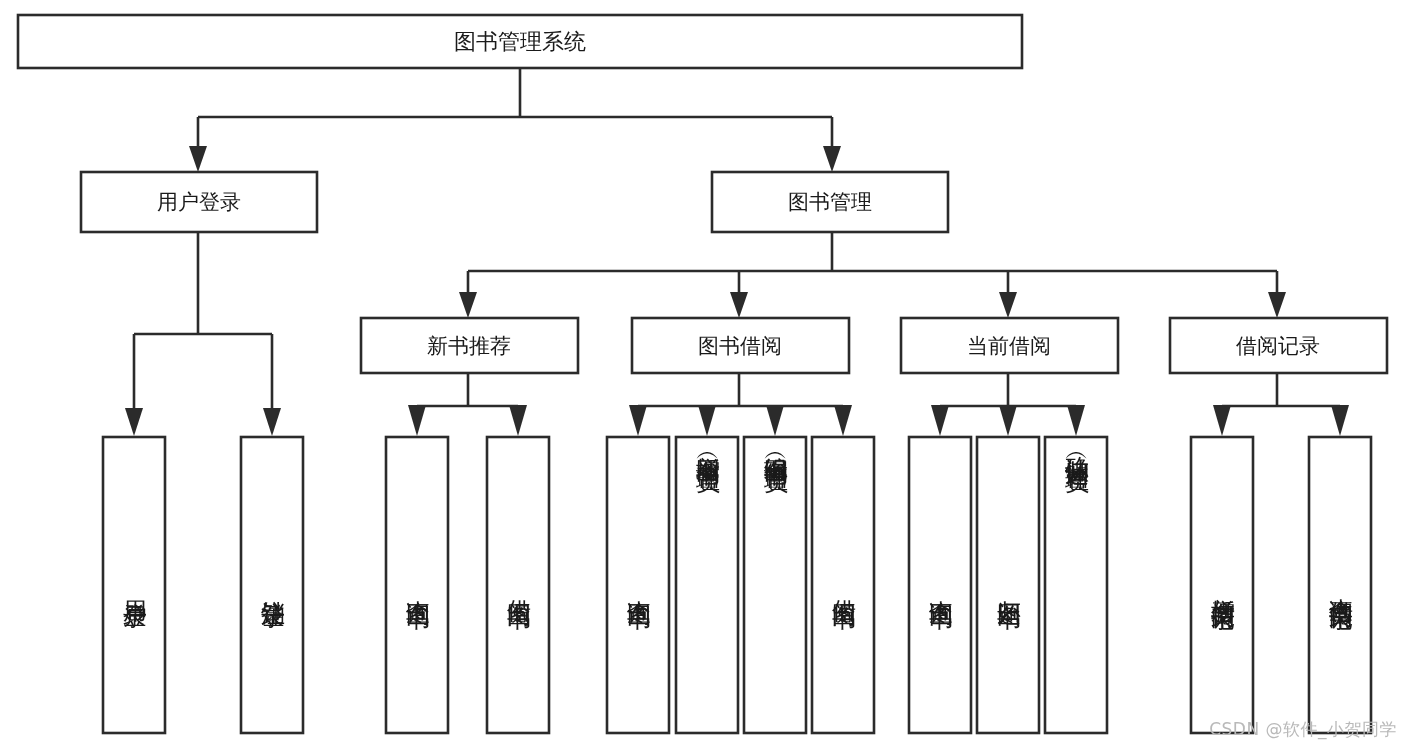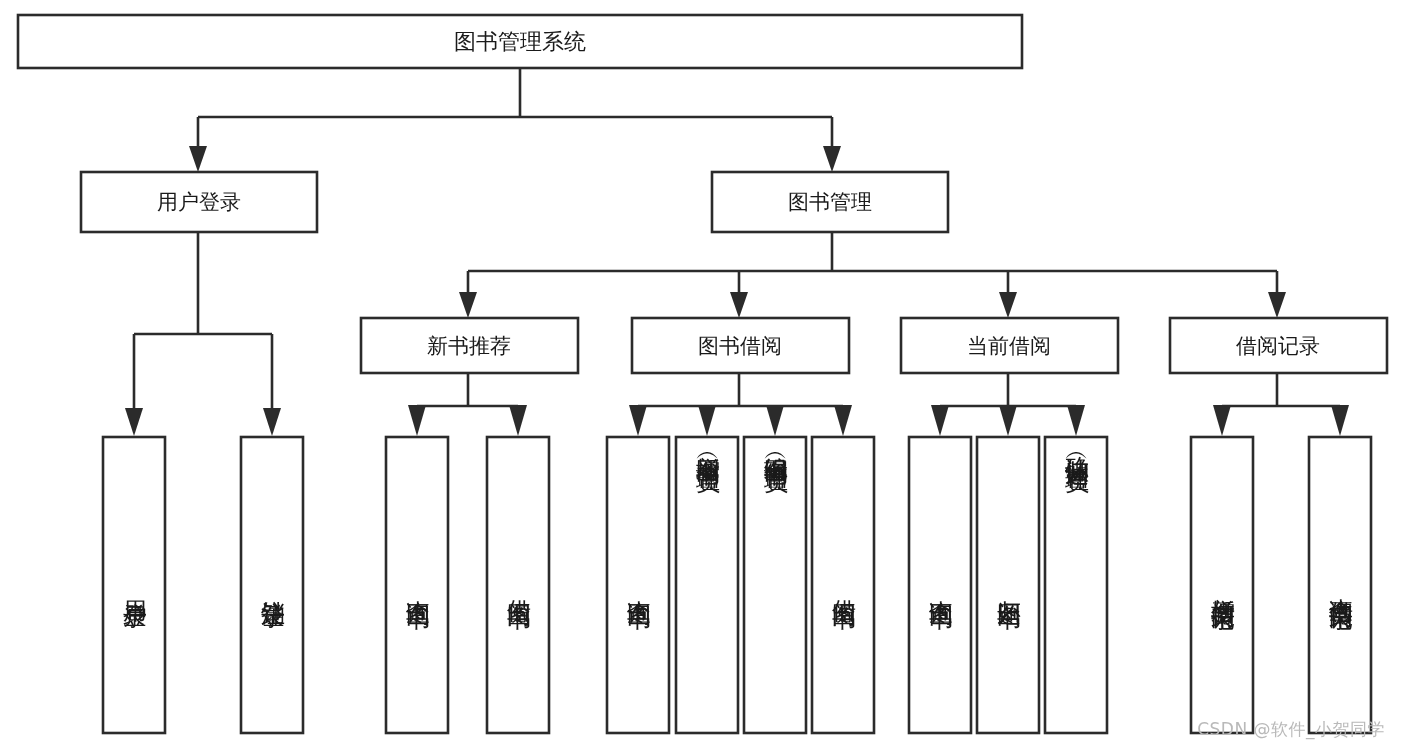--- a/index.html
+++ b/index.html
@@ -69,21 +69,21 @@
     text-orientation: upright;
     font-family: "DejaVu Sans", "Liberation Sans", sans-serif;
     font-size: 24px;
     line-height: 1.08;
     letter-spacing: 2px;
     color: #1a1a1a;
     white-space: nowrap;
   }
   .watermark {
     position: absolute;
-    right: 20px;
+    right: 8px;
     bottom: 6px;
     font-family: "DejaVu Sans", "Liberation Sans", sans-serif;
     font-size: 17px;
     color: #b9b9b9;
     letter-spacing: 0.5px;
     user-select: none;
   }
 </style>
 </head>
 <body>

